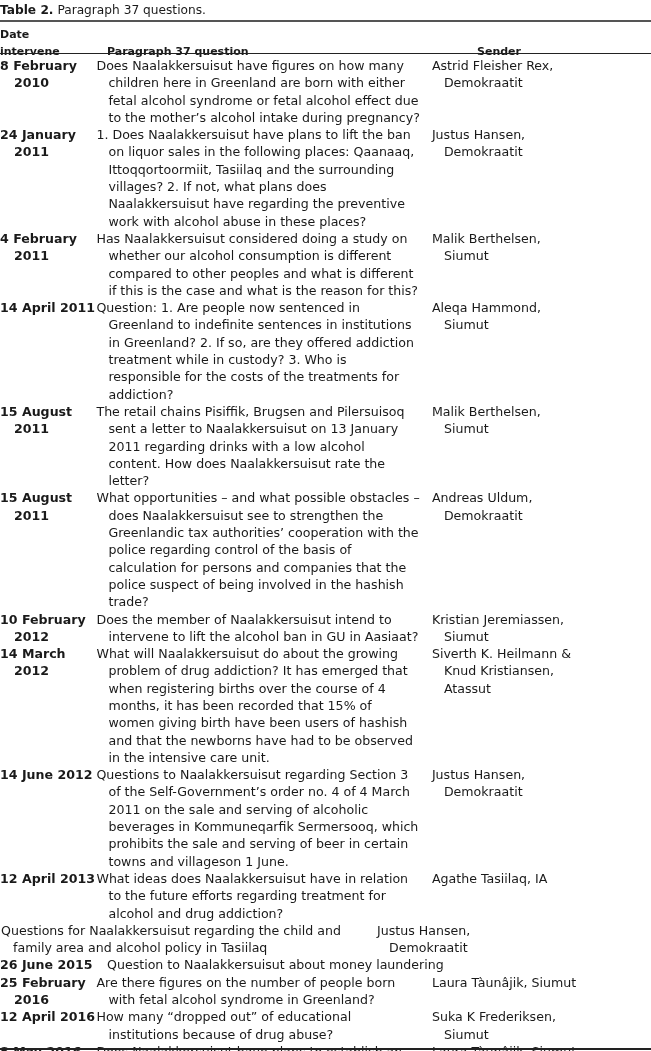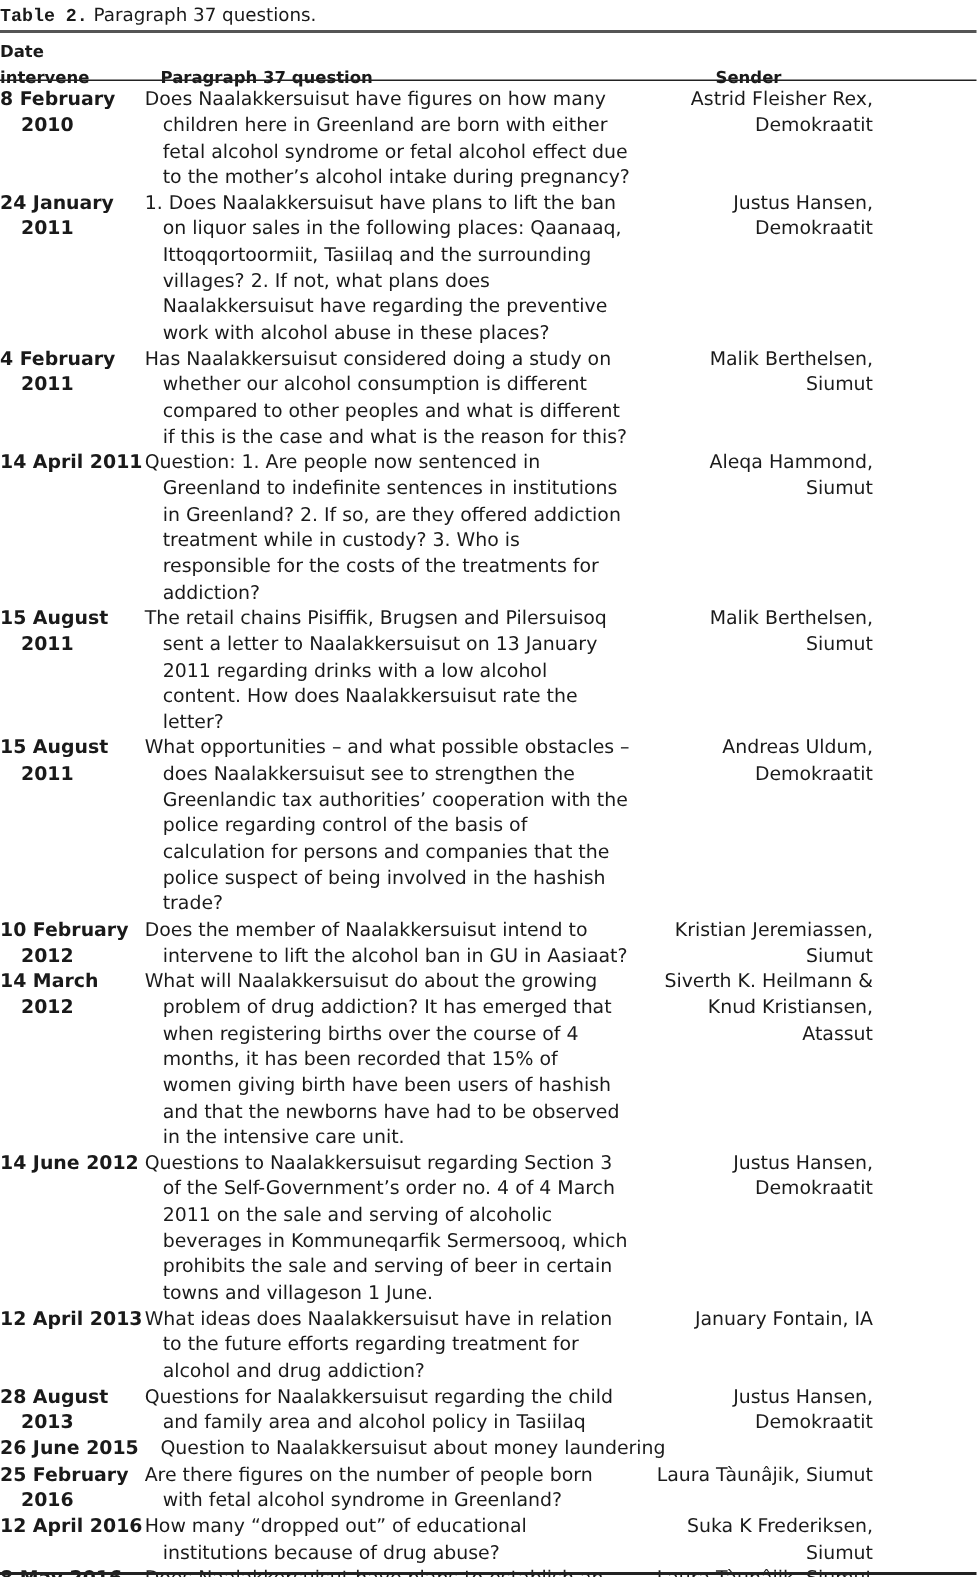--- a/index.html
+++ b/index.html
@@ -7,34 +7,34 @@
     width: 651px; height: 1051px; overflow: hidden;
     font-family: "DejaVu Sans", sans-serif;
     color: #1a1a1a;
     font-size: 12.6px;
   }
   .caption {
     position: absolute; left: 0; top: 2px;
     font-size: 12.2px; line-height: 16px;
     white-space: nowrap;
   }
-  .caption b { font-weight: bold; font-family: Liberation Mono, monospace; }
+  .caption b { font-weight: bold; }
   .rule-top { position: absolute; left: 0; top: 20px; width: 651px; height: 1.5px; background: #555; }
   .rule-head { position: absolute; left: 0; top: 53px; width: 651px; height: 1px; background: #222; }
   .rule-bottom { position: absolute; left: 0; top: 1048px; width: 651px; height: 1.5px; background: #222; }
   .thead { position: absolute; left: 0; top: 26px; width: 651px; }
   .th { position: absolute; font-weight: bold; line-height: 17px; font-size: 11px; }
   .rows { position: absolute; left: 0; top: 57px; width: 582px; }
   .row { display: flex; align-items: flex-start; line-height: 17.3px; }
   .c-date { width: 106px; padding-left: 0; font-weight: bold; box-sizing: border-box; }
   .c-q { width: 366px; box-sizing: border-box; padding-left: 1px; }
   .c-s { width: 179px; box-sizing: border-box; padding-left: 11px; }
   .hang { padding-left: 12px; text-indent: -12px; }
   .c-date.hang { padding-left: 14px; text-indent: -14px; }
-  .c-s.hang { padding-left: 23px; text-indent: -12px; text-align: right; }
+  .c-s.hang { padding-left: 23px; text-indent: -12px; }
   .c-q.hang { padding-left: 13px; text-indent: -12px; }
 </style>
 </head>
 <body>
 
 <div class="caption">
   <b>Table 2.</b>
   <span>Paragraph 37 questions.</span>
 </div>
 
@@ -94,24 +94,23 @@
     <div class="c-s hang">Siverth K. Heilmann &amp; Knud Kristiansen, Atassut</div>
   </div>
   <div class="row">
     <div class="c-date hang">14 June 2012</div>
     <div class="c-q hang">Questions to Naalakkersuisut regarding Section 3 of the Self-Government’s order no. 4 of 4 March 2011 on the sale and serving of alcoholic beverages in Kommuneqarfik Sermersooq, which prohibits the sale and serving of beer in certain towns and villageson 1 June.</div>
     <div class="c-s hang">Justus Hansen, Demokraatit</div>
   </div>
   <div class="row">
     <div class="c-date hang">12 April 2013</div>
     <div class="c-q hang">What ideas does Naalakkersuisut have in relation to the future efforts regarding treatment for alcohol and drug addiction?</div>
-    <div class="c-s hang">January Fontain, IA</div>
+    <div class="c-s hang">Agathe Tasiilaq, IA</div>
   </div>
   <div class="row">
-    <div class="c-date hang">28 August 2013</div>
     <div class="c-q hang">Questions for Naalakkersuisut regarding the child and family area and alcohol policy in Tasiilaq</div>
     <div class="c-s hang">Justus Hansen, Demokraatit</div>
   </div>
   <div class="row">
     <div class="c-date hang">26 June 2015</div>
     <div class="c-q hang">Question to Naalakkersuisut about money laundering</div>
   </div>
   <div class="row">
     <div class="c-date hang">25 February 2016</div>
     <div class="c-q hang">Are there figures on the number of people born with fetal alcohol syndrome in Greenland?</div>

